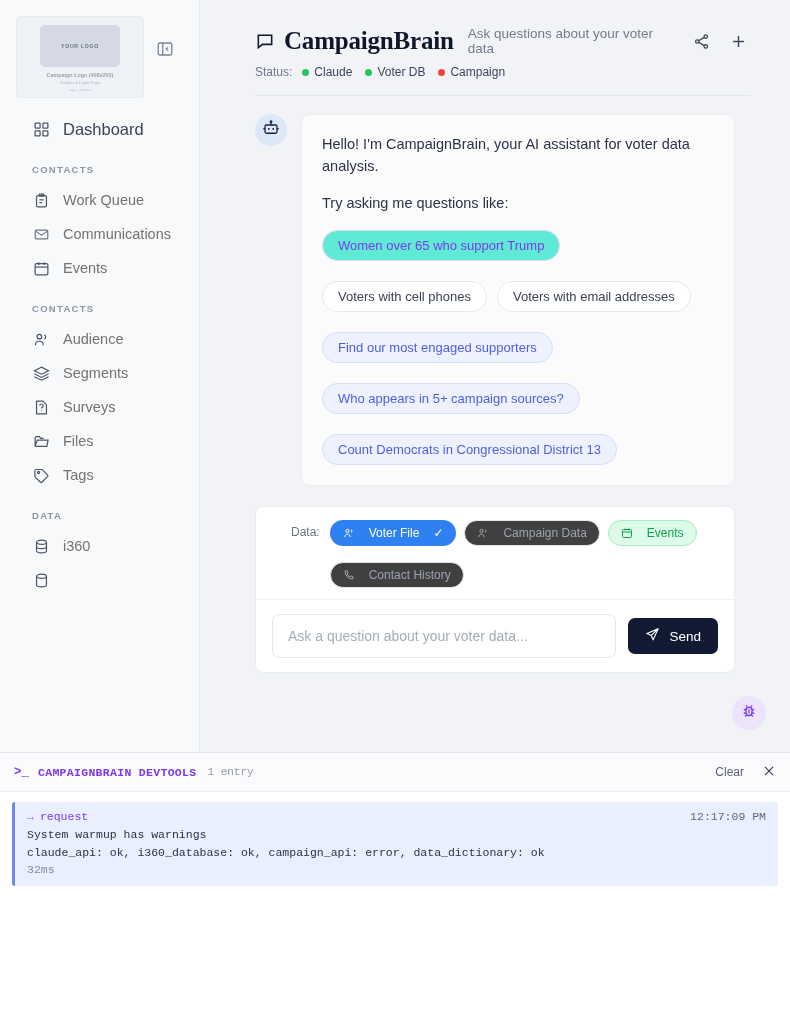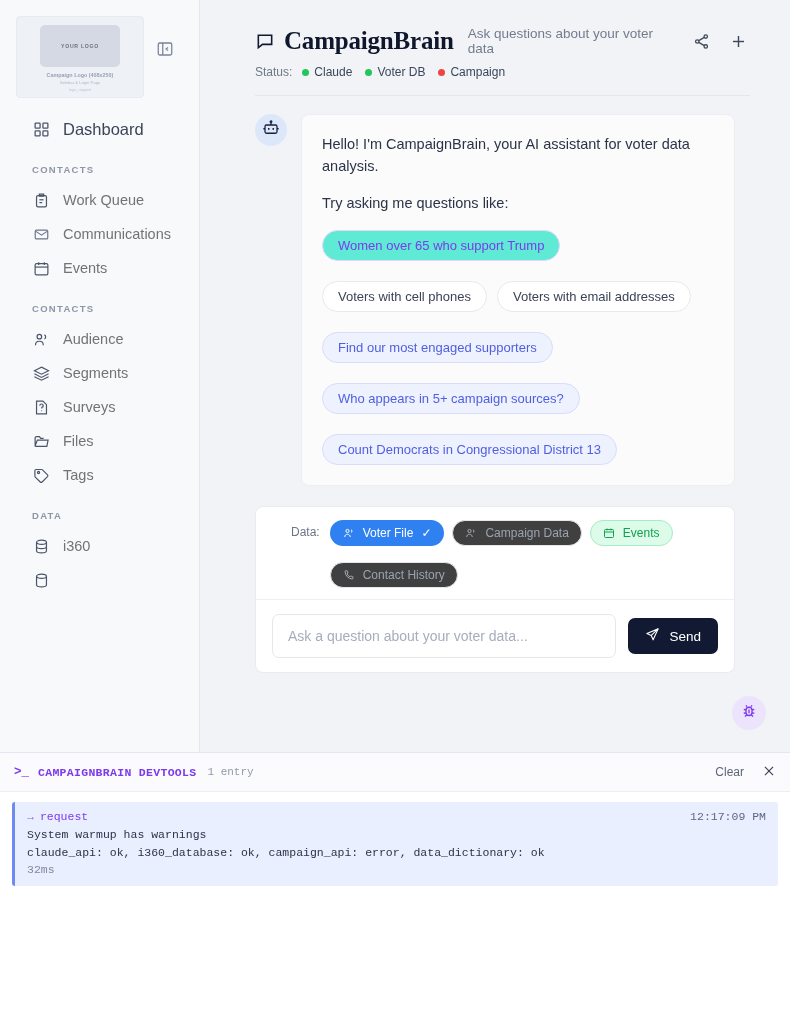--- a/index.html
+++ b/index.html
@@ -98,21 +98,21 @@
     margin-top:20px; background:#ffffff; border:1px solid #e8ebf0; border-radius:8px;
   }
   .data-row {
     display:flex; align-items:flex-start; padding:13px 16px 11px 16px;
     border-bottom:1px solid #eef0f4; flex-wrap:wrap;
   }
   .data-label { display:flex; align-items:center; color:#6c7485; font-size:12px; margin-right:10px; height:24px; flex:none; }
   .data-label .ico { margin-right:6px; display:flex; }
   .pills { display:flex; flex-wrap:wrap; gap:8px; flex:1; }
   .pill {
-    display:flex; align-items:center; gap:8px; border-radius:14px;
+    display:flex; align-items:center; gap:14px; border-radius:14px;
     padding:5px 12px; font-size:12px; cursor:pointer; border:1px solid transparent;
   }
   .pill.active { background:#2f80f0; color:#ffffff; }
   .pill.off { background:#404040; border-color:#e3e7ee; color:#9aa2b1; }
   .pill.green { background:#dcfbe8; border-color:#a6ecc4; color:#12a150; }
   .pill .ico { display:flex; align-items:center; }
 
   .input-row { display:flex; align-items:center; padding:14px 16px; gap:12px; }
   .qinput {
     flex:1; height:44px; border:1px solid #e4e8ee; border-radius:7px;

